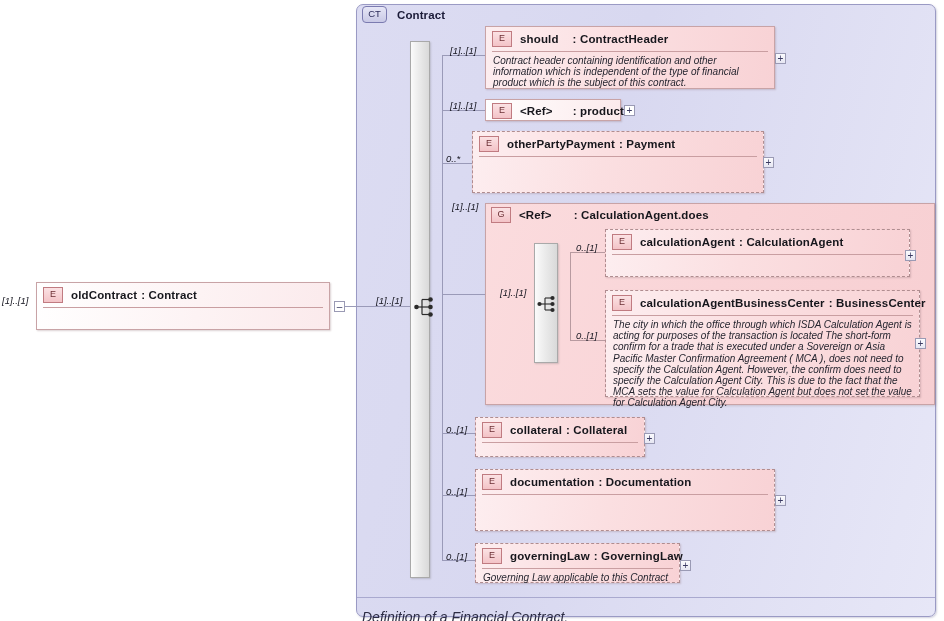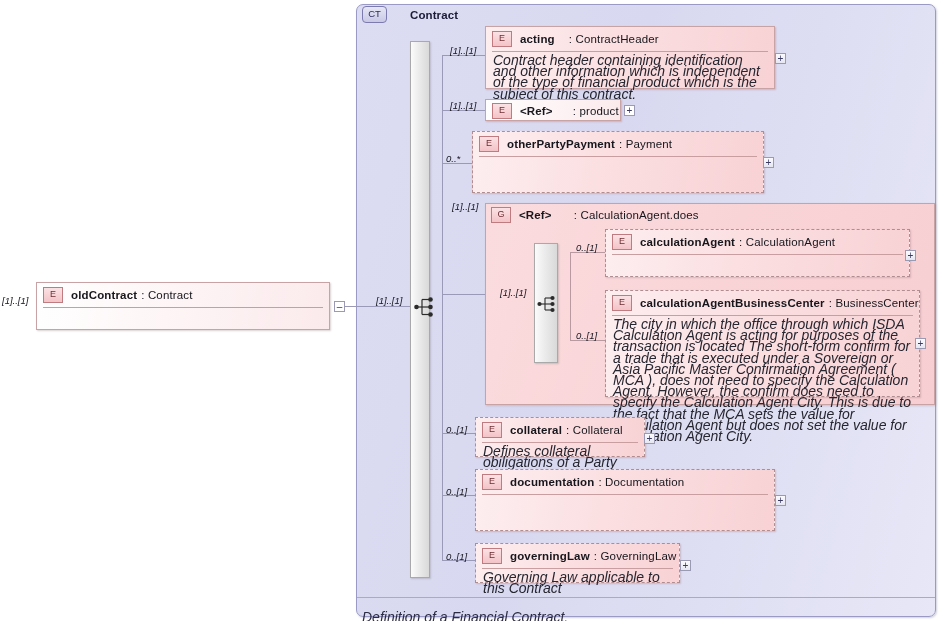--- a/index.html
+++ b/index.html
@@ -25,21 +25,21 @@
   
   .ct-container {
     left: 356px; top: 4px; width: 580px; height: 613px;
     border: 1px solid #9a9ac4;
     border-radius: 7px;
     background: linear-gradient(105deg, #dcdcf2 0%, #d8d8f0 40%, #e7e7f7 100%);
     box-shadow: 1px 1px 2px rgba(120,120,160,0.35);
   }
   .ct-header-row {
     left: 362px; top: 6px;
-    display: flex; align-items: center; gap: 23px;
+    display: flex; align-items: center; gap: 10px;
   }
   .ct-badge {
     width: 23px; height: 15px;
     border: 1px solid #7b7bb0;
     border-radius: 4px;
     background: linear-gradient(#e6e6f6, #c9c9e6);
     font-size: 9.5px; line-height: 13px;
     text-align: center; color: #2b2b5a;
     font-family: "Liberation Sans", sans-serif;
     letter-spacing: -0.2px;
@@ -87,30 +87,30 @@
     color: #6b2f34;
     font-size: 9px; line-height: 12px; text-align: center;
     margin-right: 8px;
     flex: none;
   }
   .node-name {
     font-size: 11.5px; font-weight: bold; color: #16161c;
     letter-spacing: 0.15px;
   }
   .node-type {
-    font-size: 11.5px; font-weight: normal; color: #16161c;
+    font-size: 11.5px; font-weight: bold; color: #16161c;
     letter-spacing: 0.15px; margin-left: 4px;
   }
   .node-sep {
     height: 1px; background: #c99ea1;
     margin: 0 6px;
   }
   .node-desc {
     padding: 3px 6px 4px 7px;
-    font-size: 14px; font-style: italic; color: #262630;
+    font-size: 10px; font-style: italic; color: #262630;
     line-height: 11.2px;
   }
 
   
   .group-box {
     border: 1px solid #c8a3a6;
     background: linear-gradient(110deg, #fbdcde 0%, #f9d4d7 50%, #f7cfd2 100%);
     box-shadow: 1px 1px 2px rgba(140,110,115,0.28);
   }
 
@@ -195,21 +195,21 @@
     <circle cx="16.5" cy="18.5" r="2.3" fill="#2b2b2b"></circle>
   </svg>
 
   <div class="abs vline" style="left:442px; top:55px; height:505px;"></div>
 
   <div class="abs hline" style="left:442px; top:55px; width:43px;"></div>
   <div class="abs card" style="left:450px; top:45px;">[1]..[1]</div>
   <div class="abs node solid" style="left:485px; top:26px; width:290px; height:63px;">
     <div class="node-title">
       <span class="e-badge">E</span>
-      <span class="node-name">acting</span>
+      <span class="node-name">should</span>
       <span class="node-type" style="margin-left:14px"><span>:</span>&nbsp;<span>ContractHeader</span></span>
     </div>
     <div class="node-sep"></div>
     <div class="node-desc">Contract header containing identification and other information which is independent of the type of financial product which is the subject of this contract.</div>
   </div>
   <div class="abs expander" style="left:775px; top:53px;">+</div>
 
   <div class="abs hline" style="left:442px; top:110px; width:43px;"></div>
   <div class="abs card" style="left:450px; top:100px;">[1]..[1]</div>
   <div class="abs node plain solid" style="left:485px; top:99px; width:136px; height:22px;">
@@ -287,21 +287,20 @@
 
   <div class="abs hline" style="left:442px; top:433px; width:33px;"></div>
   <div class="abs card" style="left:446px; top:424px;">0..[1]</div>
   <div class="abs node dashed" style="left:475px; top:417px; width:170px; height:40px;">
     <div class="node-title">
       <span class="e-badge">E</span>
       <span class="node-name">collateral</span>
       <span class="node-type"><span>:</span>&nbsp;<span>Collateral</span></span>
     </div>
     <div class="node-sep"></div>
-    <div class="node-desc">Defines collateral obiligations of a Party</div>
   </div>
   <div class="abs expander" style="left:644px; top:433px;">+</div>
 
   <div class="abs hline" style="left:442px; top:495px; width:33px;"></div>
   <div class="abs card" style="left:446px; top:486px;">0..[1]</div>
   <div class="abs node dashed" style="left:475px; top:469px; width:300px; height:62px;">
     <div class="node-title">
       <span class="e-badge">E</span>
       <span class="node-name">documentation</span>
       <span class="node-type"><span>:</span>&nbsp;<span>Documentation</span></span>

